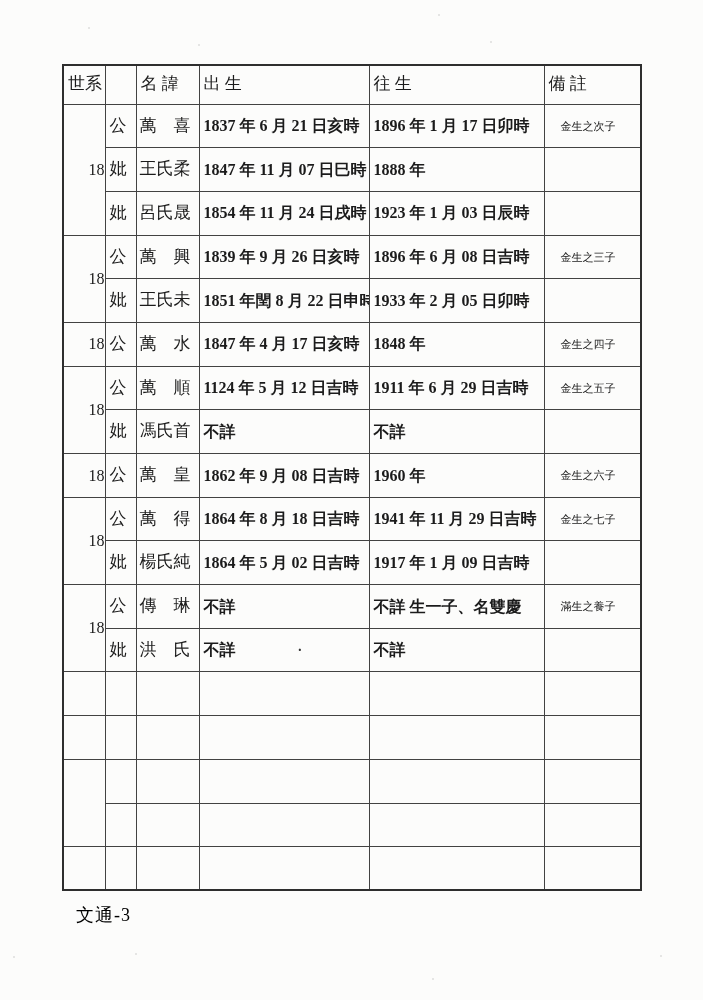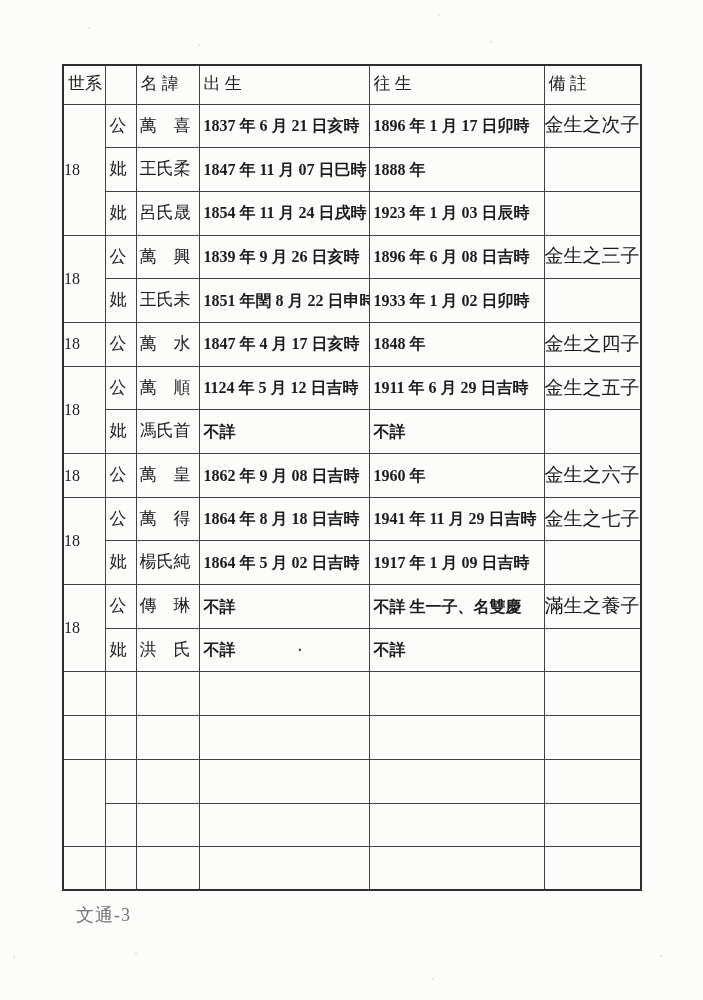--- a/index.html
+++ b/index.html
@@ -25,29 +25,29 @@
     font-size:16.5px;
     line-height:1.1;
     white-space:nowrap;
     overflow:hidden;
     font-weight:normal;
     text-align:left;
   }
   thead tr{height:39px;}
   tbody tr{height:43.7px;}
   th{font-size:17px;padding:8px 4px;}
-  td.gen-cell{text-align:left;padding:0;font-size:16px;}
+  td.gen-cell{text-align:right;padding:0;font-size:16px;}
   td.role-cell{padding-left:4px;font-size:17px;}
   td.name-cell{font-size:17px;}
   td.birth-cell,td.death-cell{font-size:16px;padding-left:4px;font-weight:bold;}
-  td.note-cell{font-size:19px;padding-left:0;}
+  td.note-cell{font-size:11px;padding-left:16px;}
   .stray-dot{display:inline-block;margin-left:62px;font-size:14px;color:#333;}
   .footer-label{
     position:absolute;left:76px;top:903px;
-    font-size:18px;letter-spacing:1px;color:#737373;
+    font-size:18px;letter-spacing:1px;color:#000000;
   }
   
   .speck{position:absolute;width:2px;height:2px;background:rgba(40,40,40,.14);border-radius:50%;}
   .s1{left:88px;top:27px;} .s2{left:438px;top:14px;} .s3{left:490px;top:41px;} .s5{left:135px;top:953px;}
   .s6{left:13px;top:956px;} .s7{left:432px;top:978px;} .s8{left:660px;top:955px;}
   .s9{left:198px;top:44px;}
 </style>
 </head>
 <body>
 
@@ -102,21 +102,21 @@
         <td class="role-cell">公</td>
         <td class="name-cell">萬　興</td>
         <td class="birth-cell">1839 年 9 月 26 日亥時</td>
         <td class="death-cell">1896 年 6 月 08 日吉時</td>
         <td class="note-cell">金生之三子</td>
       </tr>
       <tr>
         <td class="role-cell">妣</td>
         <td class="name-cell">王氏未</td>
         <td class="birth-cell">1851 年閏 8 月 22 日申時</td>
-        <td class="death-cell">1933 年 1 月 02 日卯時</td>
+        <td class="death-cell">1933 年 2 月 05 日卯時</td>
         <td class="note-cell"></td>
       </tr>
 
       <tr>
         <td class="gen-cell">18</td>
         <td class="role-cell">公</td>
         <td class="name-cell">萬　水</td>
         <td class="birth-cell">1847 年 4 月 17 日亥時</td>
         <td class="death-cell">1848 年</td>
         <td class="note-cell">金生之四子</td>

